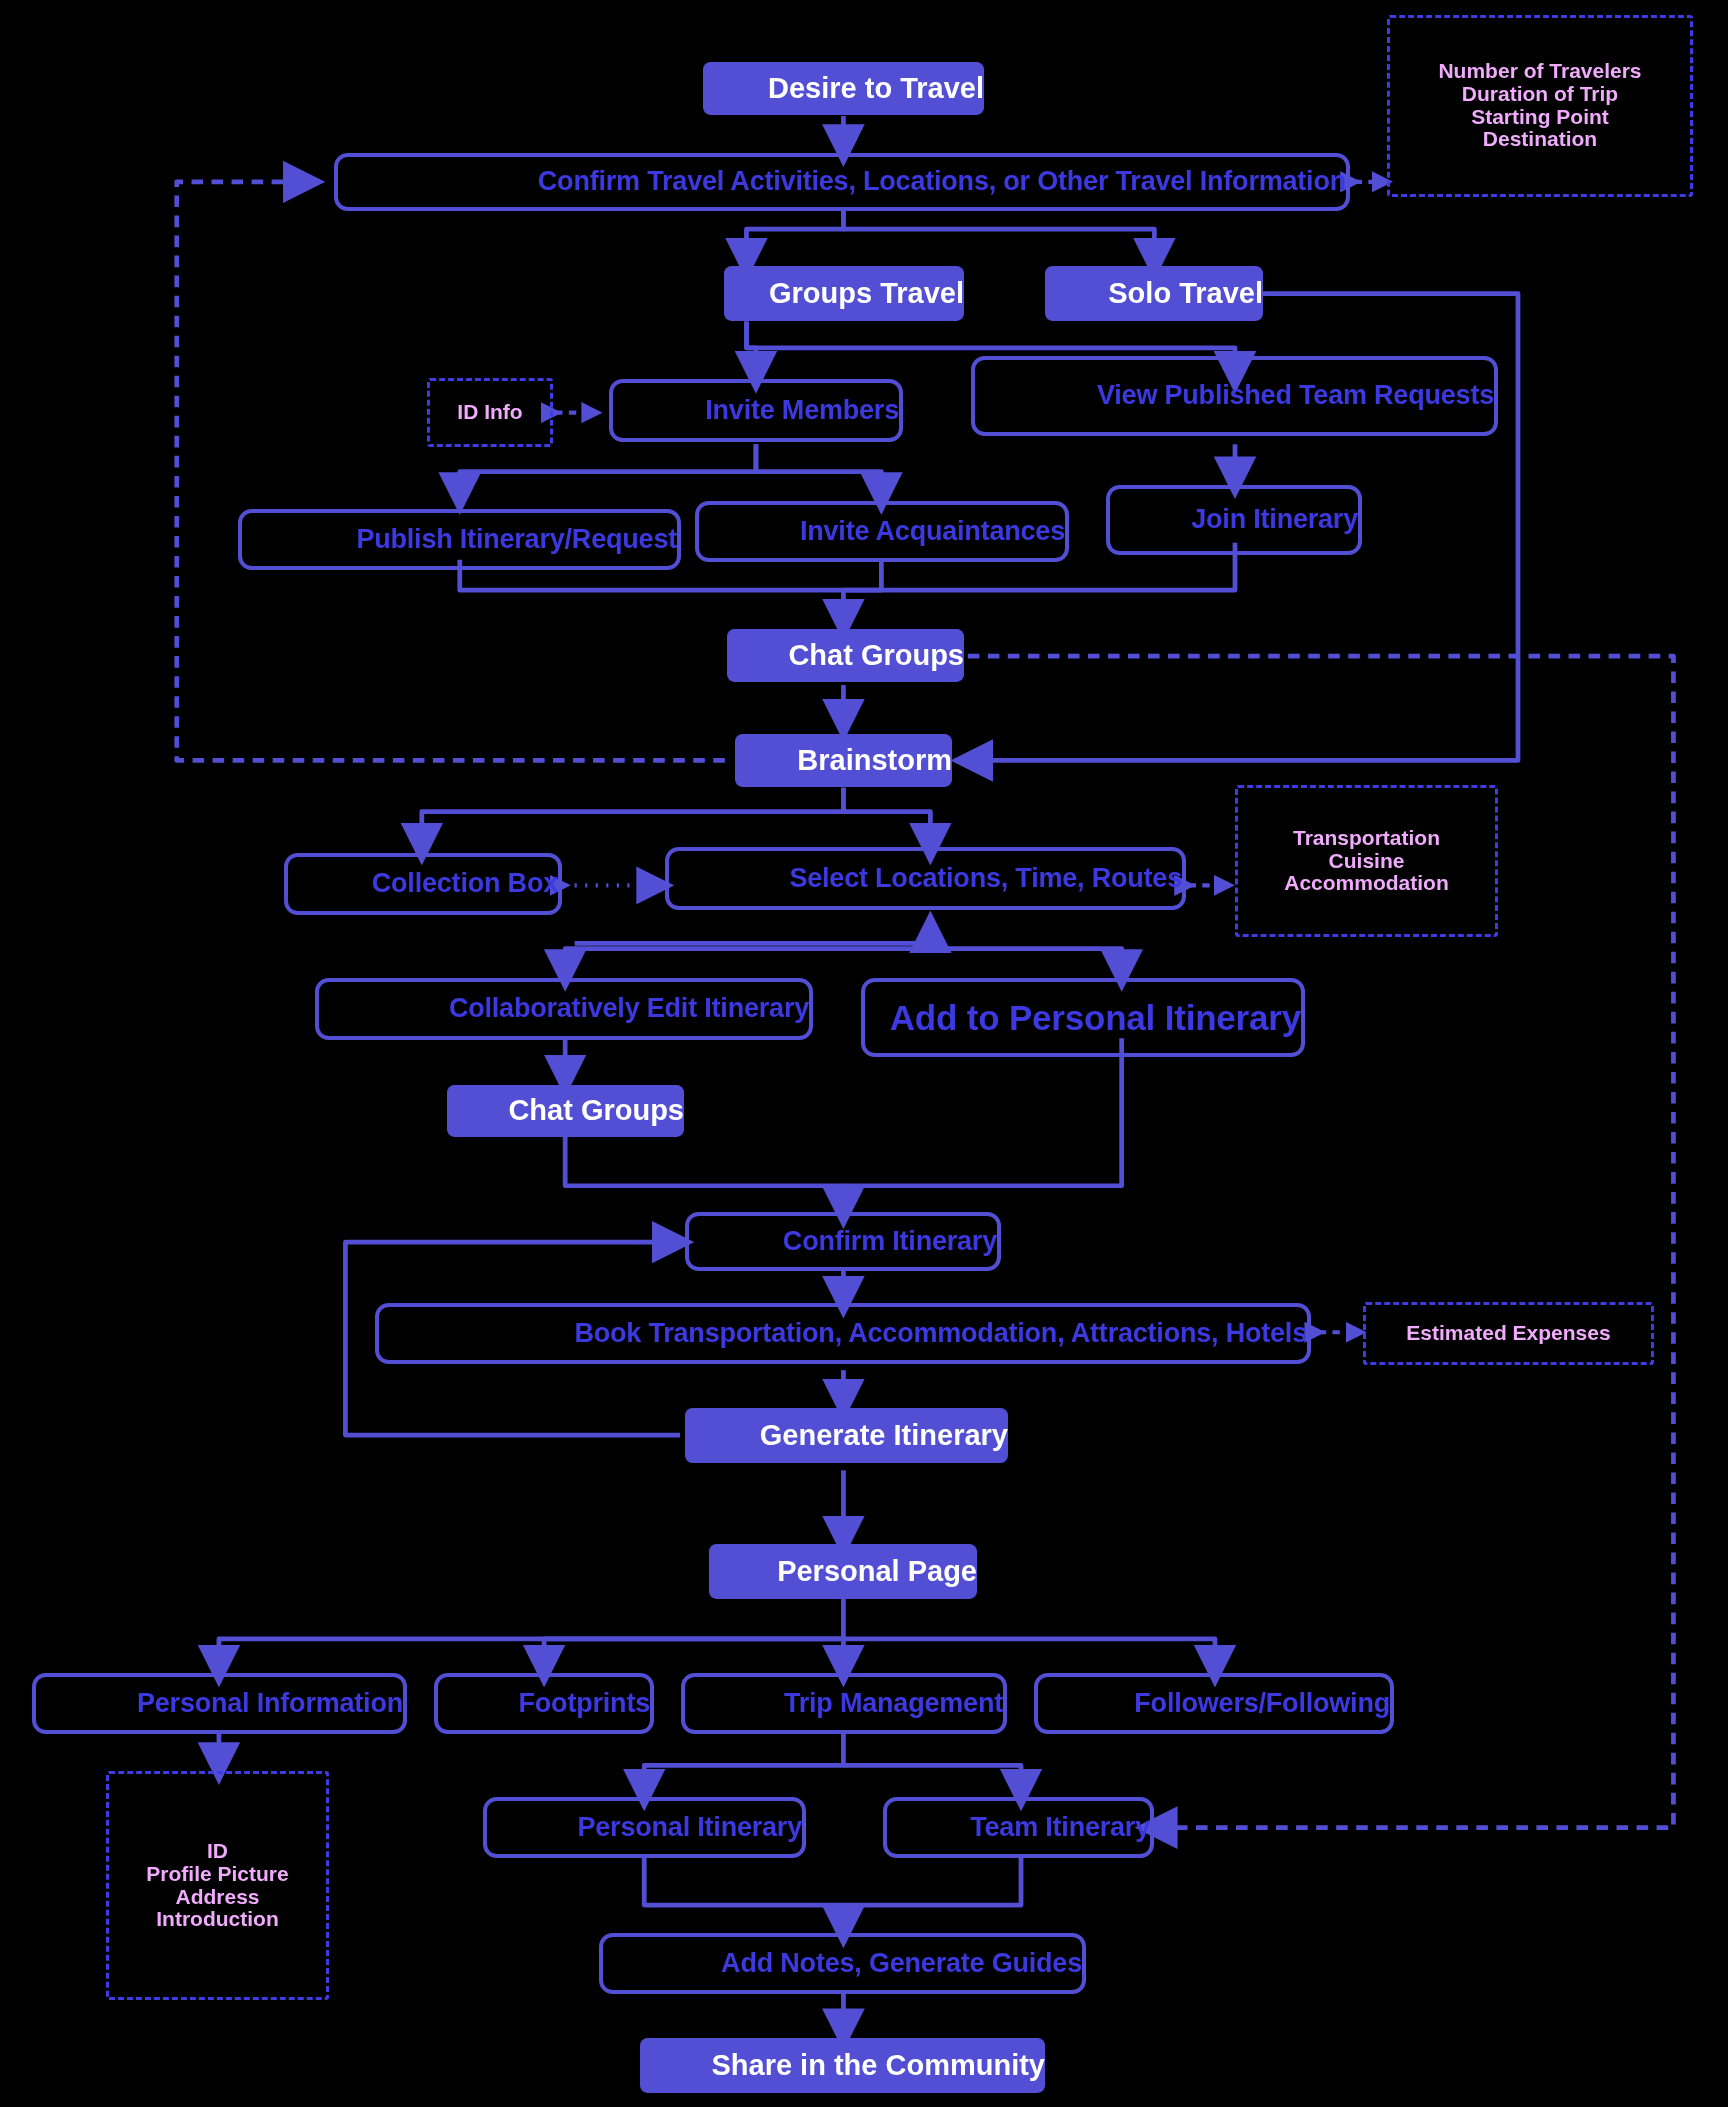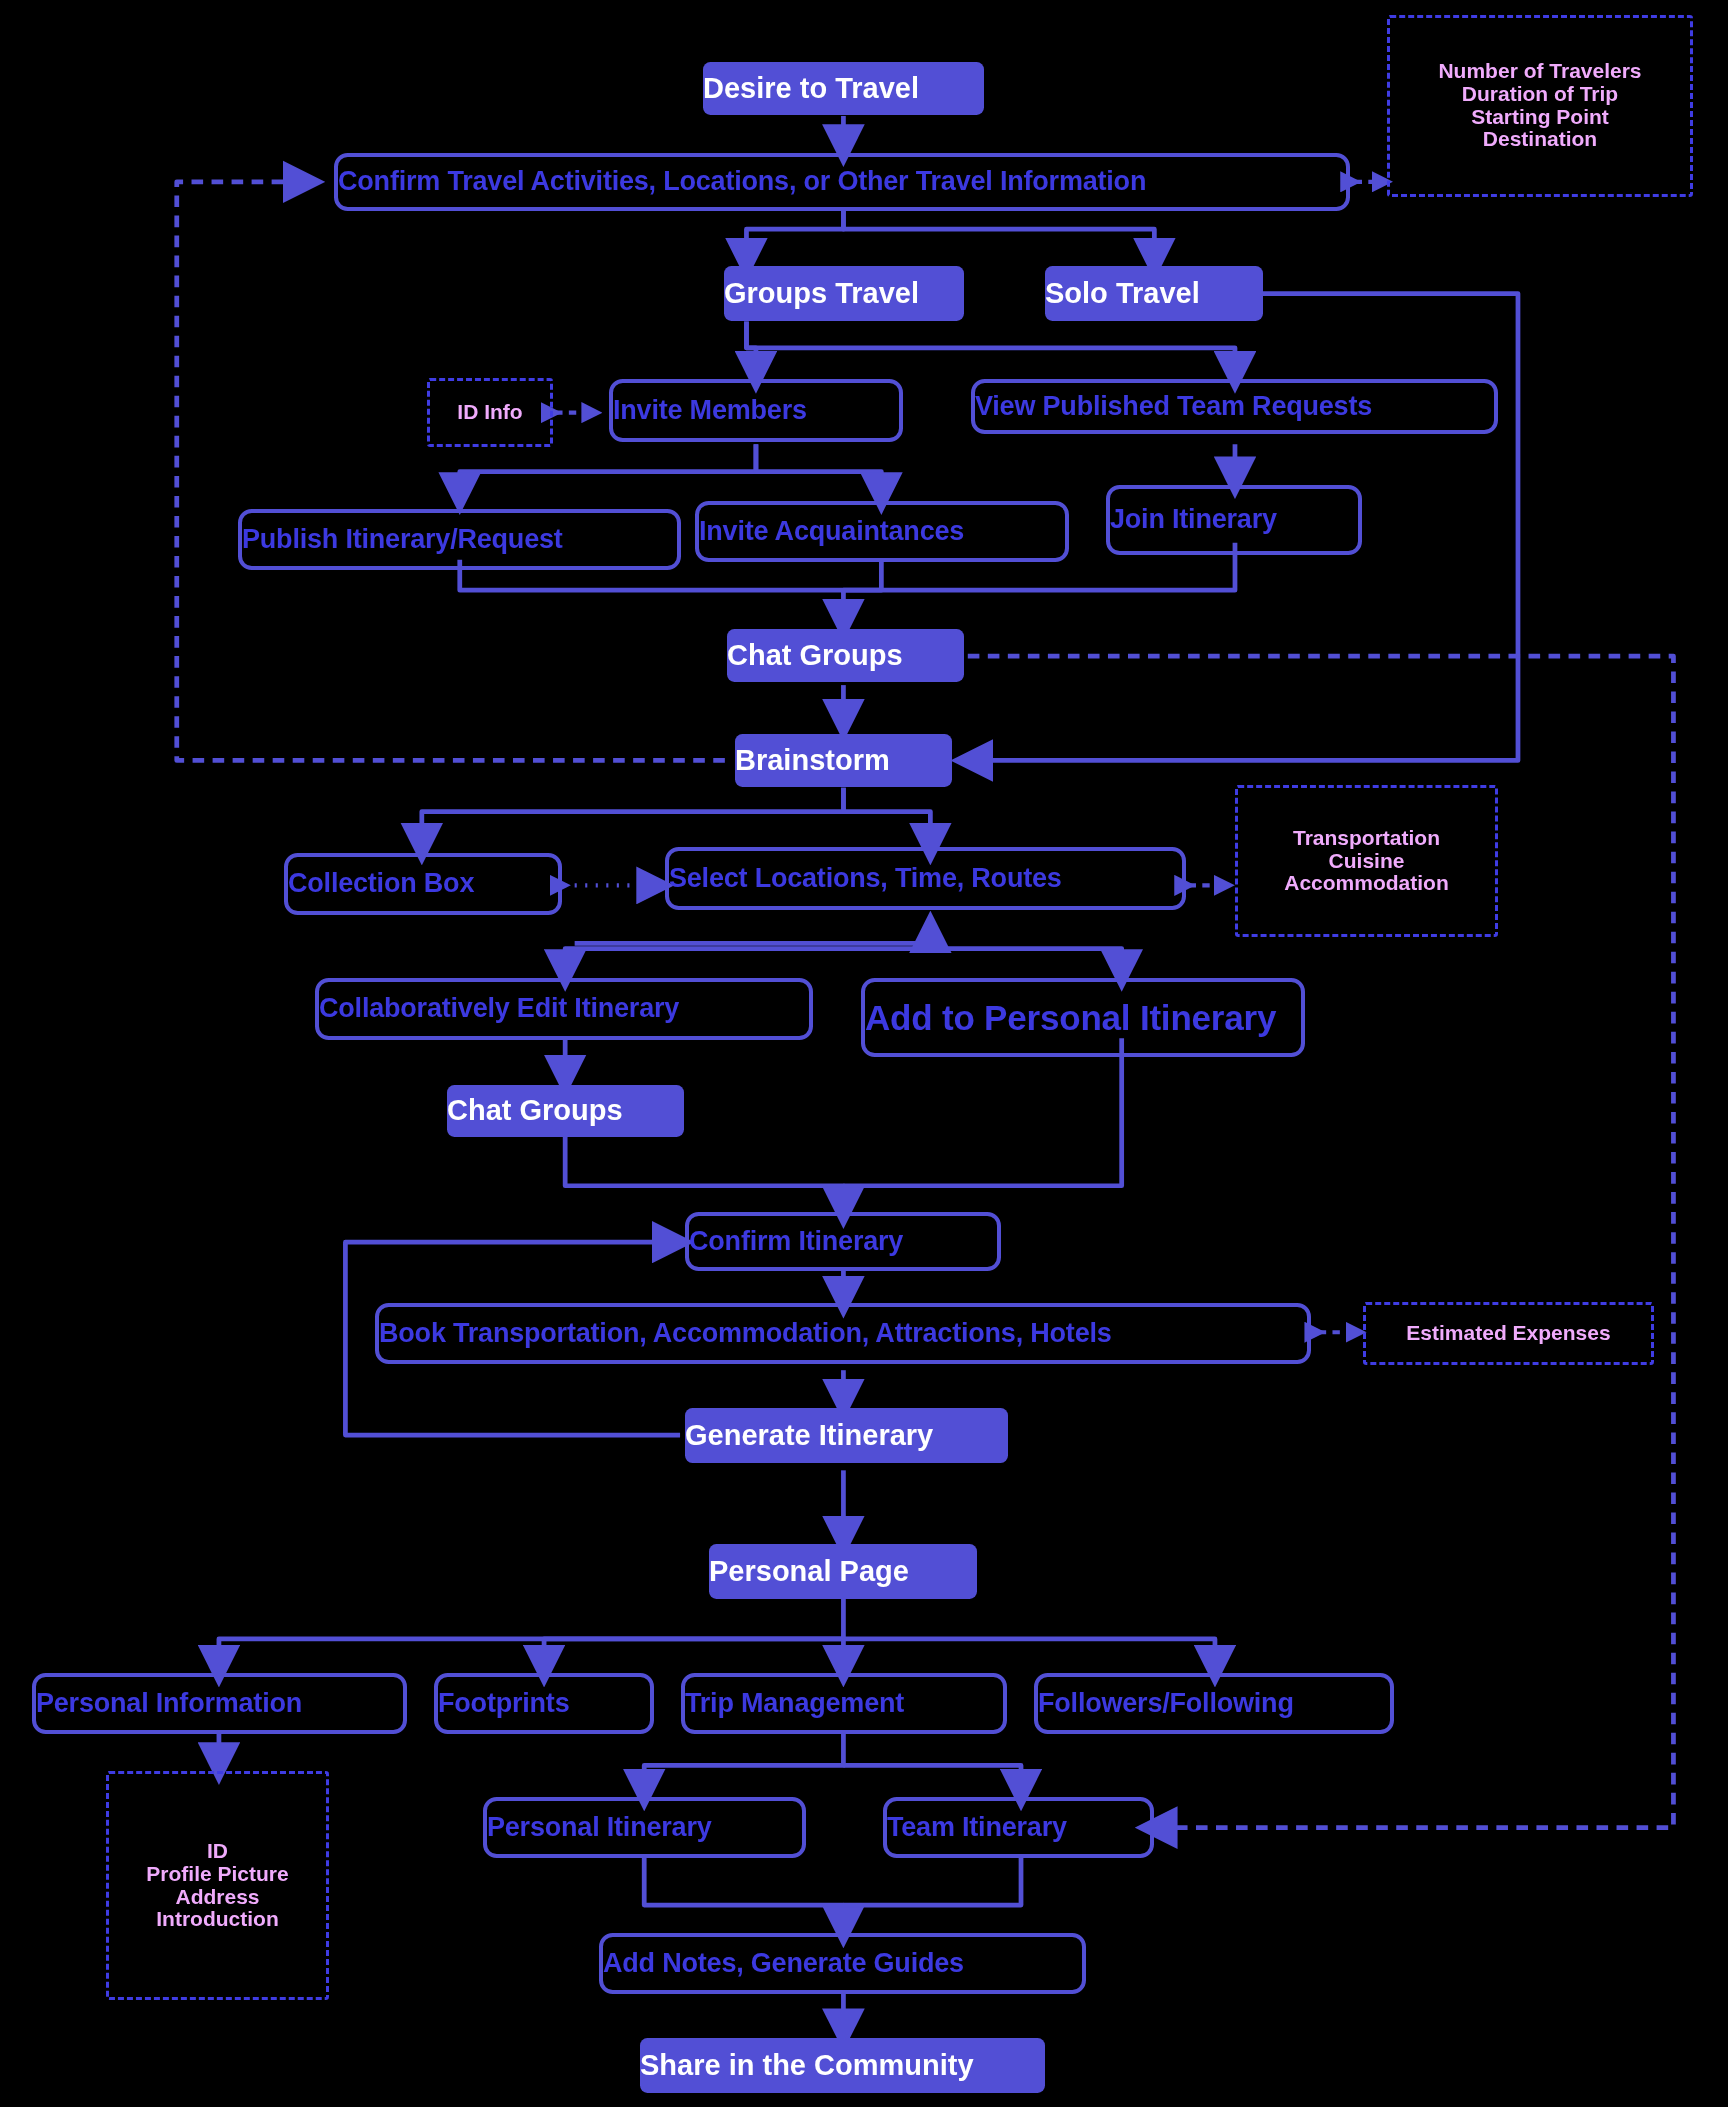--- a/index.html
+++ b/index.html
@@ -3,21 +3,21 @@
 <meta charset="utf-8">
 <title>Travel App Flowchart</title>
 <style>
   html,body{margin:0;padding:0;background:#000;}
   body{width:1729px;height:2108px;position:relative;overflow:hidden;
        font-family:"Liberation Sans",sans-serif;}
   #stage{position:absolute;left:0;top:0;width:1729px;height:2108px;}
   svg#edges{position:absolute;left:0;top:0;width:1729px;height:2108px;}
 
   .node{position:absolute;box-sizing:border-box;display:flex;
-        align-items:center;justify-content:flex-start;text-align:center;
+        align-items:center;justify-content:flex-end;text-align:center;
         line-height:1.08;z-index:5;white-space:nowrap;}
 
   
   .node.filled{background:#524FD5;color:#ffffff;border-radius:7.4px;
                font-weight:700;}
   
   .node.outline{background:transparent;color:#3C39E0;
                 border:4.7px solid #524FD5;border-radius:13.7px;
                 font-weight:700;letter-spacing:-0.2px;}
   
@@ -140,21 +140,21 @@
   </div>
 
   <div class="node dashed" style="left:427px;top:378px;width:126px;height:69px;font-size:21px;">
     <span class="line">ID Info</span>
   </div>
 
   <div class="node outline" style="left:609px;top:379px;width:294px;height:63px;font-size:27px;">
     <span>Invite Members</span>
   </div>
 
-  <div class="node outline" style="left:971px;top:379px;width:527px;height:55px;font-size:27px;">
+  <div class="node outline" style="left:971px;top:356px;width:527px;height:80px;font-size:27px;">
     <span>View Published Team Requests</span>
   </div>
 
   <div class="node outline" style="left:238px;top:501px;width:443px;height:61px;font-size:27px;margin-top:8px;">
     <span>Publish Itinerary/Request</span>
   </div>
 
   <div class="node outline" style="left:695px;top:501px;width:374px;height:61px;font-size:27px;">
     <span>Invite Acquaintances</span>
   </div>

